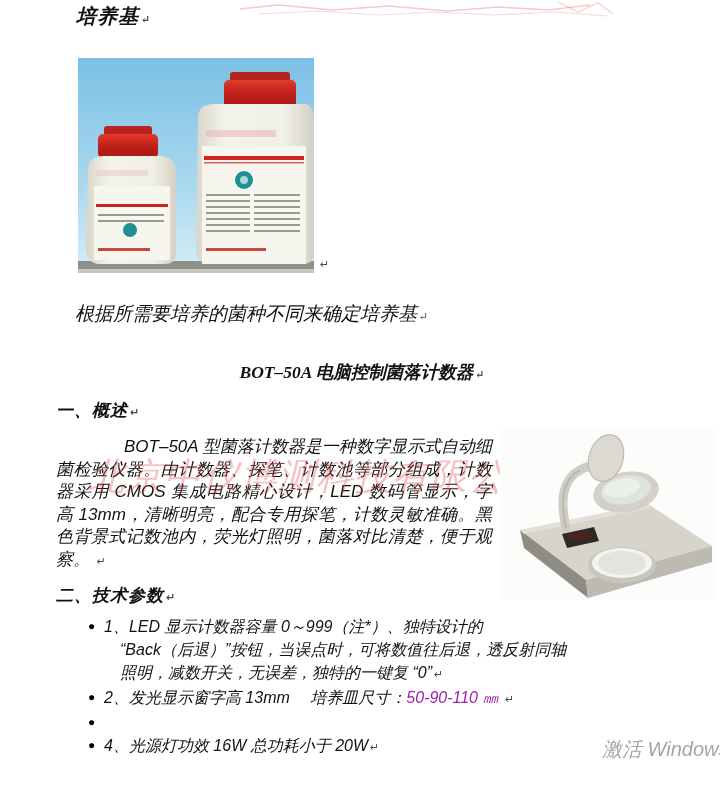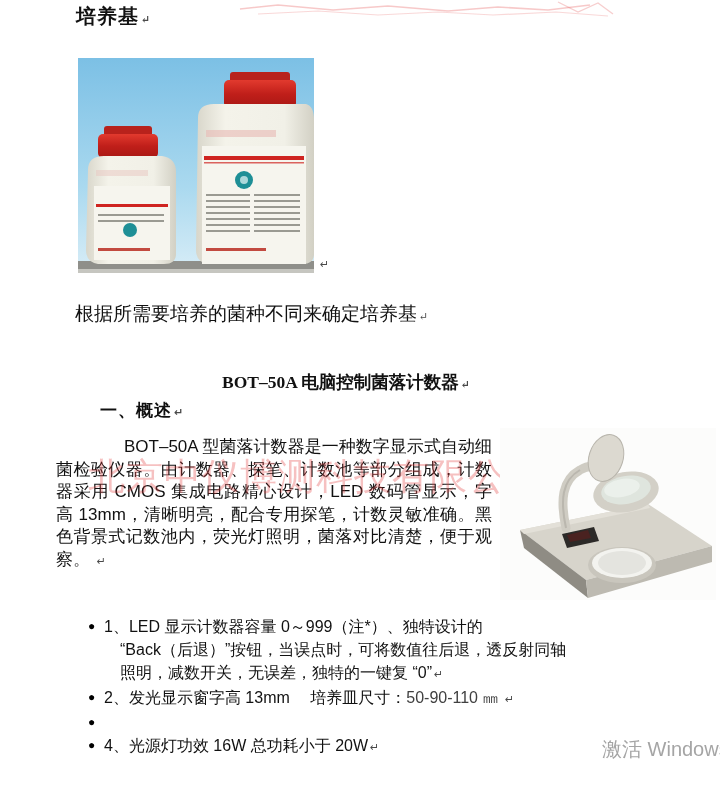--- a/index.html
+++ b/index.html
@@ -1,38 +1,38 @@
 <!DOCTYPE html>
 <html><head>
 <meta charset="utf-8">
 <style>
   html,body{margin:0;padding:0;background:#fff;}
   #page{position:relative;width:720px;height:764px;background:#ffffff;overflow:hidden;
-        font-family:"Liberation Sans","DejaVu Sans",sans-serif;color:#111;}
+        font-family:"Liberation Sans","DejaVu Sans",sans-serif;color:#111;font-style:italic;}
   .serif{font-family:"Liberation Serif","DejaVu Serif",serif;}
   .pmark{font-size:11px;color:#4a4a4a;margin-left:2px;vertical-align:baseline;}
   .abs{position:absolute;}
   
   #doc-title{left:76px;top:3px;font-size:20px;font-weight:bold;letter-spacing:1px;}
   #intro-line{left:75px;top:301px;font-size:19px;}
-  #product-title{left:0;top:360px;width:692px;text-align:center;font-size:17.5px;font-weight:bold;margin-top:10px;}
+  #product-title{left:16px;top:360px;width:692px;text-align:center;font-size:17.5px;font-weight:bold;}
   .sec-heading{font-size:17px;font-weight:bold;letter-spacing:1px;}
-  #h-overview{left:56px;top:399px;margin-left:44px;}
+  #h-overview{left:56px;top:399px;}
   #h-specs{left:56px;top:584px;}
   
   #overview-body{left:56px;top:436px;width:436px;font-size:17px;line-height:22.5px;
                  text-indent:4em;text-align:justify;}
   #company-watermark{left:88px;top:452px;width:420px;font-size:37px;letter-spacing:1px;
                      color:rgba(228,62,62,0.32);white-space:nowrap;pointer-events:none;}
   
   #spec-list{left:88px;top:615px;width:576px;font-size:16px;line-height:23px;}
   .bullet-item{display:flex;align-items:flex-start;}
   .bullet-item .dot{width:16px;flex:0 0 16px;font-size:12px;line-height:23px;color:#000;}
   .bullet-item .btxt{white-space:pre-wrap;}
-  .red{color:#404040;}
+  .red{color:#a21caf;}
   
   #bottle-image{left:78px;top:58px;width:236px;height:215px;}
   #device-image{left:500px;top:428px;width:216px;height:172px;}
   #img-pilcrow{left:318px;top:258px;}
   
   #top-scribble{left:238px;top:0;width:380px;height:20px;}
   
   #activation-line1{left:602px;top:736px;font-size:20px;color:#a5a5a5;white-space:nowrap;}
   #activation-line2{left:602px;top:764px;font-size:14px;color:#b7b7b7;white-space:nowrap;}
   
@@ -153,20 +153,21 @@
 
       <ellipse cx="126" cy="64" rx="33" ry="20" fill="#d3d0c7" transform="rotate(-10 126 64)"></ellipse>
       <ellipse cx="126" cy="62" rx="25" ry="14" fill="#dfe5de" transform="rotate(-10 126 62)"></ellipse>
       <ellipse cx="122" cy="60" rx="18" ry="9" fill="#eef3ee" transform="rotate(-10 122 60)" opacity="0.8"></ellipse>
 
       <ellipse cx="106" cy="30" rx="17" ry="24" fill="#dcd9d0" transform="rotate(18 106 30)"></ellipse>
       <ellipse cx="106" cy="30" rx="17" ry="24" fill="none" stroke="#b8b5ac" stroke-width="1" transform="rotate(18 106 30)"></ellipse>
     </svg>
   </div>
 
+  <div id="h-specs" class="abs sec-heading"><span>二、技术参数</span><span class="pmark">↵</span></div>
 
   <div id="spec-list" class="abs">
       <div class="bullet-item">
         <span class="dot">●</span>
         <span class="btxt"><span>1、LED 显示计数器容量 0～999（注*）、独特设计的
 　“Back（后退）”按钮，当误点时，可将数值往后退，透反射同轴
 　照明，减数开关，无误差，独特的一键复 “0”</span><span class="pmark">↵</span></span>
       </div>
       <div class="bullet-item">
         <span class="dot">●</span>

